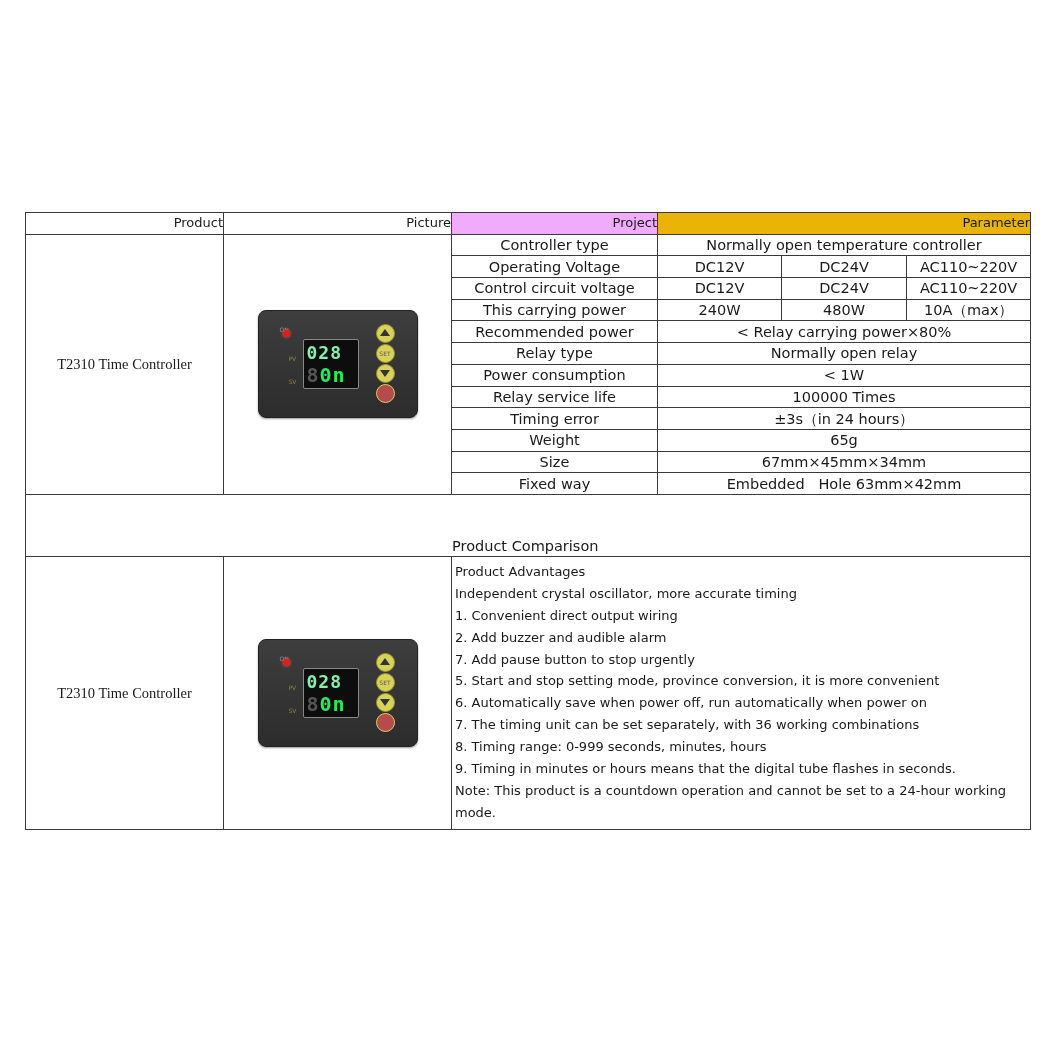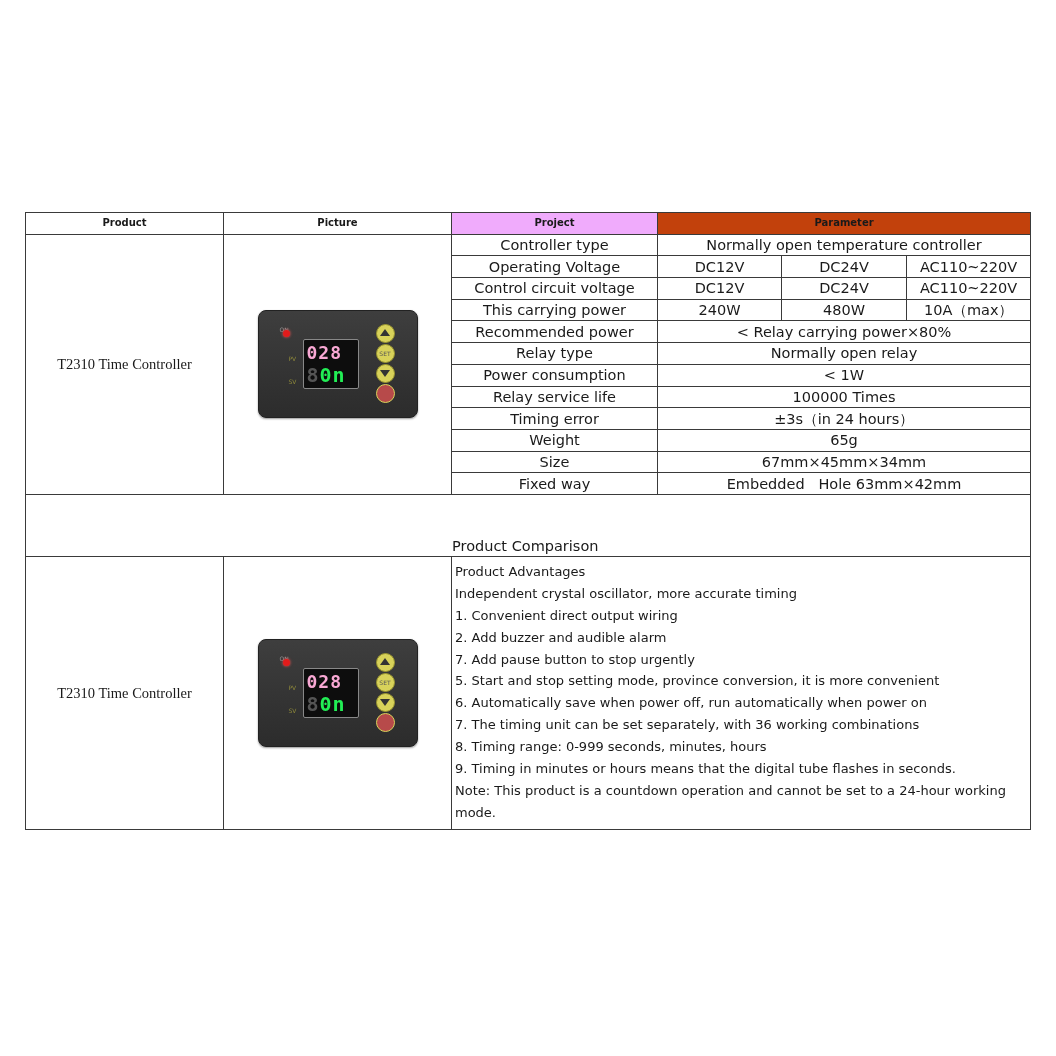--- a/index.html
+++ b/index.html
@@ -2,38 +2,38 @@
 <html><head>
 <meta charset="utf-8">
 <style>
   html, body { margin:0; padding:0; background:#ffffff; }
   body { width:1056px; height:1056px; position:relative; overflow:hidden;
          font-family:"DejaVu Sans", "Liberation Sans", sans-serif; color:#1a1a1a; }
   .sheet { position:absolute; left:25px; top:212px; width:1005px; height:585px; }
   table.spec { border-collapse:collapse; table-layout:fixed; width:1005px; }
   table.spec td, table.spec th { border:1px solid #3a3a3a; padding:0; text-align:center;
          font-size:14.5px; line-height:20px; height:20.7px; white-space:nowrap; overflow:hidden; font-weight:normal; }
-  table.spec th { font-weight:bold; font-size:10px; }
+  table.spec th { font-weight:normal; font-size:13px;text-align:right; }
   th.h-proj { background:#f0abfc; }
-  th.h-param { background:#c2410c; }
+  th.h-param { background:#eab308; }
   td.prod-name { font-size:15px;font-family:Liberation Serif, serif; }
   td.section { text-align:left !important; font-weight:bold; padding-left:0; height:26px !important; }
   td.section span { display:inline-block; margin-left:426px;margin-top:41px; }
   td.adv { text-align:left !important; vertical-align:top; white-space:normal !important; padding:4px 2px 0 3px !important; line-height:21.9px !important; }
   td.adv div { font-size:13px; }
   td.pic { position:relative; }
   
   .device { position:relative; width:158px; height:106px; margin:0 auto; background:linear-gradient(#3e3e3e,#333 60%,#2c2c2c);
             border-radius:8px; border:1px solid #222; box-shadow:0 1px 2px rgba(0,0,0,.4); }
   .device .on-lbl { position:absolute; left:21px; top:9px; font-size:6px; color:#999; }
   .device .led { position:absolute; left:24px; top:19px; width:7px; height:7px; border-radius:50%; background:#e21b1b; box-shadow:0 0 3px #f55; }
   .device .pv { position:absolute; left:30px; top:38px; font-size:6px; color:#8f8a3a; }
   .device .sv { position:absolute; left:30px; top:61px; font-size:6px; color:#8f8a3a; }
   .device .disp { position:absolute; left:44px; top:28px; width:54px; height:48px; border:1px solid #888; border-radius:2px; background:#0d0d0d; }
-  .device .row1 { position:absolute; left:3px; top:3px; font-family:"DejaVu Sans Mono", monospace; font-size:18px; font-weight:bold; color:#f9a8d4; letter-spacing:1px; line-height:20px; }
+  .device .row1 { position:absolute; left:3px; top:3px; font-family:"DejaVu Sans Mono", monospace; font-size:18px; font-weight:bold; color:#86efac; letter-spacing:1px; line-height:20px; }
   .device .row2 { position:absolute; left:3px; top:25px; font-family:"DejaVu Sans Mono", monospace; font-size:20px; font-weight:bold; color:#22ee55; letter-spacing:1px; line-height:20px; }
   .device .row2 .dim { color:#555; }
   .device .btn { position:absolute; left:117px; width:17px; height:17px; border-radius:50%; background:#d8d25a; border:1px solid #9a9630;
                  font-size:6px; color:#555; text-align:center; line-height:17px; }
   .device .btn.b1 { top:13px; } .device .btn.b2 { top:33px; } .device .btn.b3 { top:53px; }
   .device .btn.b4 { top:73px; background:#b74a4a; border-color:#d8d25a; }
   .tri-up { display:inline-block; width:0; height:0; border-left:5px solid transparent; border-right:5px solid transparent; border-bottom:7px solid #333; margin-top:4px; }
   .tri-dn { display:inline-block; width:0; height:0; border-left:5px solid transparent; border-right:5px solid transparent; border-top:7px solid #333; margin-top:5px; }
 </style>
 </head>

